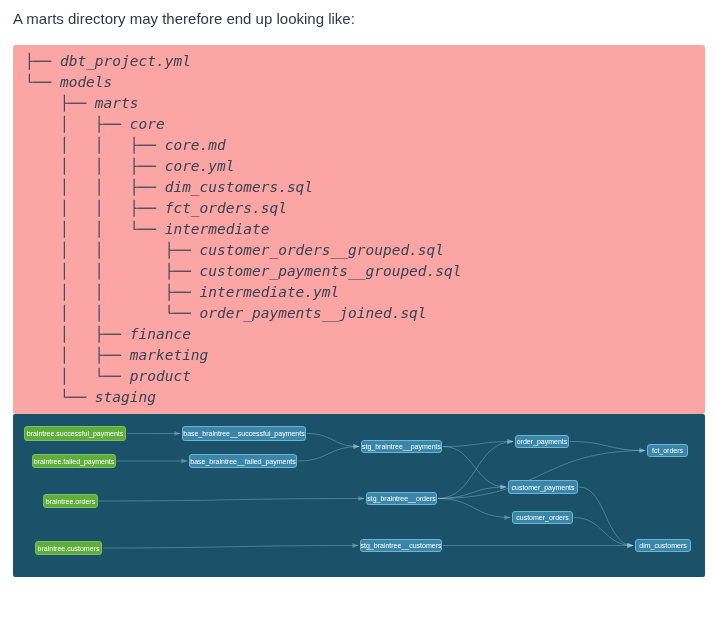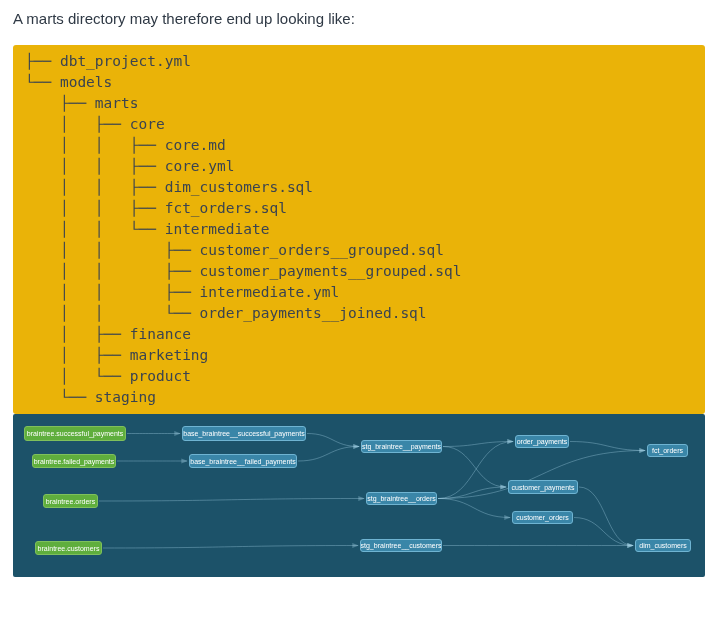--- a/index.html
+++ b/index.html
@@ -7,25 +7,26 @@
   body { font-family: "Liberation Sans", sans-serif; color: #2f3945; }
   .content { width: 692px; margin-left: 13px; }
   .para {
     font-size: 15px;
     line-height: 19px;
     color: #2f3945;
   }
   .para-1 { margin: 9px 0 17px 0; }
   .para-2 { margin: 19px 0 15px 0; }
   .code-block {
-    background: #eab308;
+    background: #fca5a5;
     border-radius: 3px;
     padding: 6px 12px;
     height: 369px;
     overflow: hidden;
+    font-style: italic;
   }
   .code-block pre {
     font-family: "DejaVu Sans Mono", monospace;
     font-size: 14.5px;
     line-height: 21px;
     color: #3a4350;
     white-space: pre;
   }
   .dag {
     position: relative;

